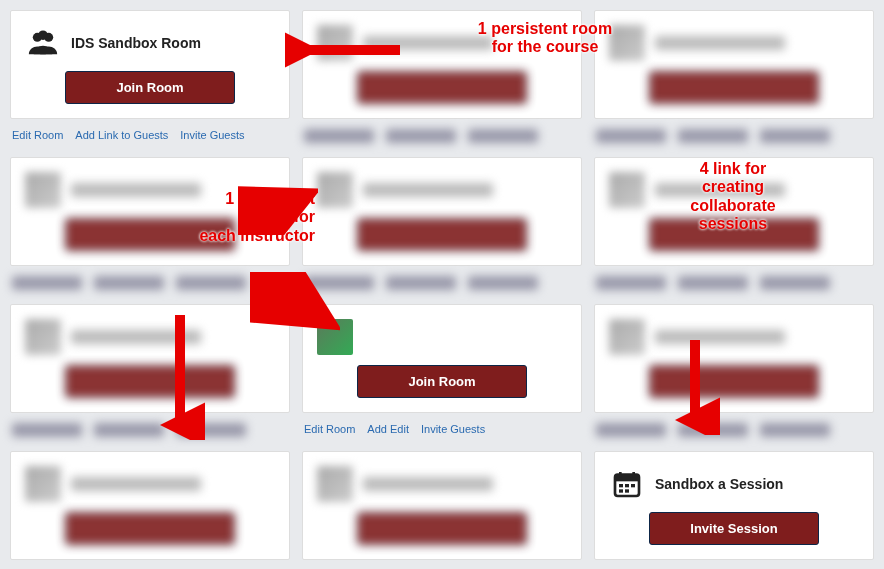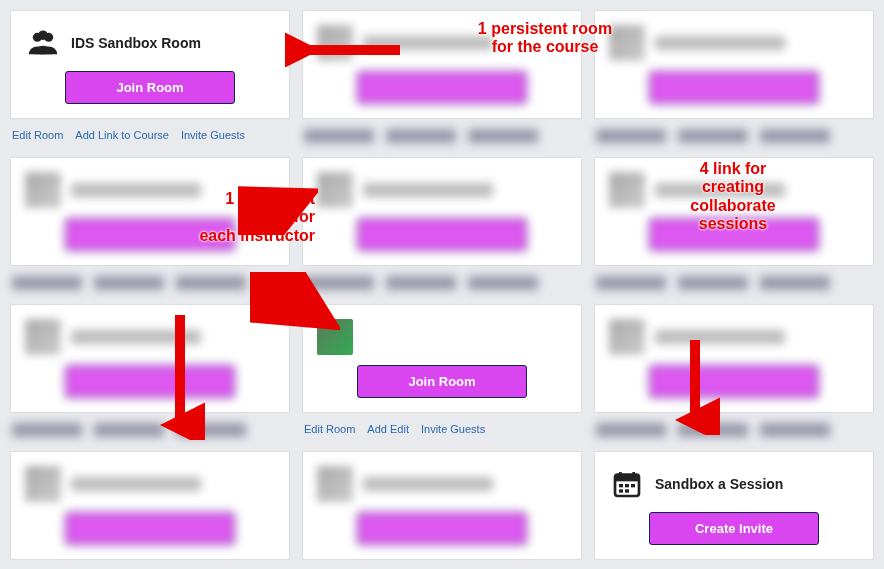--- a/index.html
+++ b/index.html
@@ -52,21 +52,21 @@
     height: 36px;
     flex-shrink: 0;
     background: #888;
     border-radius: 2px;
   }
   .avatar.blurred { filter: blur(4px); background: linear-gradient(135deg,#aaa,#ccc); }
   .btn {
     display: block;
     width: 170px;
     margin: 6px auto 0;
-    background: #d946ef;
+    background: #7f1d1d;
     color: #fff;
     border: 1px solid #0d2647;
     border-radius: 3px;
     padding: 8px 0;
     font-size: 13px;
     font-weight: bold;
     text-align: center;
     cursor: pointer;
   }
   .btn.blurred {
@@ -130,21 +130,21 @@
               <path d="M10 20c0-3.5 3-5.5 6-5.5s6 2 6 5.5"></path>
               <path d="M5.5 20c0-4 3-6 6.5-6s6.5 2 6.5 6"></path>
             </svg>
         </div>
         <div class="card-title">IDS Sandbox Room</div>
       </div>
       <button class="btn">Join Room</button>
     </div>
     <div class="actions">
       <a>Edit Room</a>
-      <a>Add Link to Course</a>
+      <a>Add Link to Guests</a>
       <a>Invite Guests</a>
     </div>
   </div>
 
   <div class="cell">
     <div class="card">
       <div class="card-header">
           <div class="avatar blurred"></div>
           <div class="title-blur"></div>
         </div>
@@ -294,21 +294,21 @@
               <line x1="17" y1="3" x2="17" y2="7" stroke="#222" stroke-width="2"></line>
               <rect x="6" y="12" width="3" height="2.5" fill="#222"></rect>
               <rect x="10.5" y="12" width="3" height="2.5" fill="#222"></rect>
               <rect x="15" y="12" width="3" height="2.5" fill="#222"></rect>
               <rect x="6" y="16" width="3" height="2.5" fill="#222"></rect>
               <rect x="10.5" y="16" width="3" height="2.5" fill="#222"></rect>
             </svg>
         </div>
         <div class="card-title">Sandbox a Session</div>
       </div>
-      <button class="btn">Create Invite</button>
+      <button class="btn">Invite Session</button>
     </div>
 
   </div>
 
 </div>
 
 <div class="annotation" style="top:20px; left:410px; width:270px; white-space:pre;">1 persistent room
 for the course</div>
 <div class="annotation" style="top:190px; left:55px; width:260px; white-space:pre; text-align:right;">1 persistent
 room for

